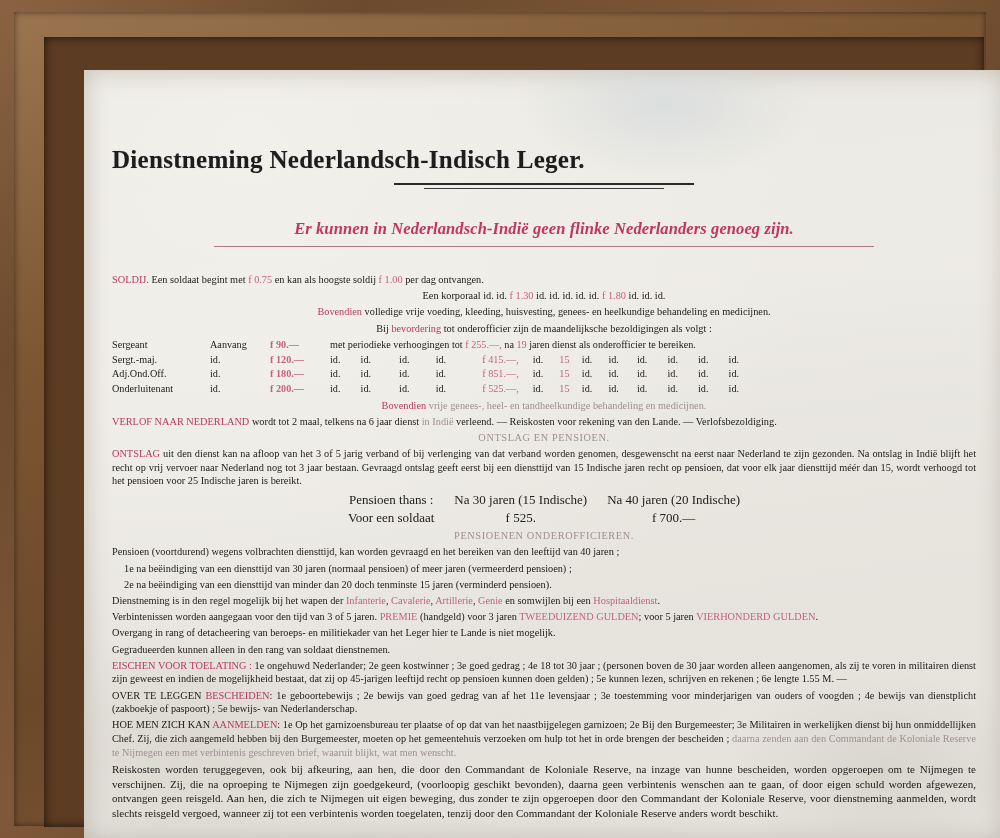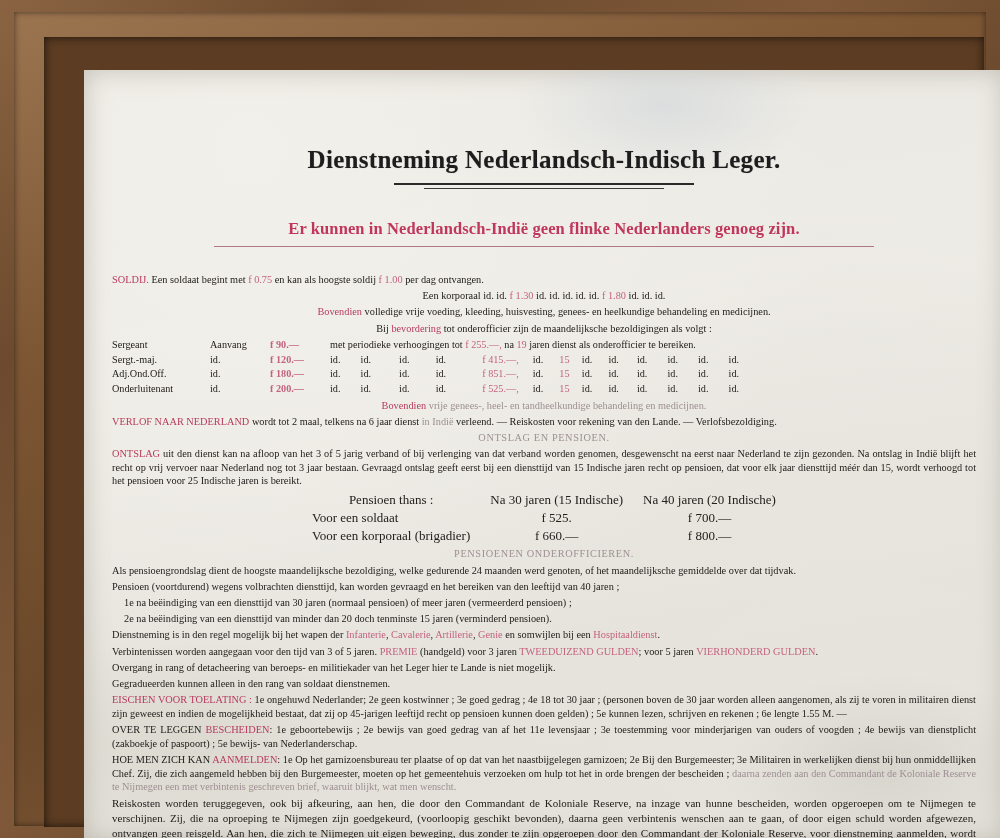--- a/index.html
+++ b/index.html
@@ -61,21 +61,21 @@
 
   .content {
     position: relative;
     padding: 0 28px;
     box-sizing: border-box;
     width: 100%;
   }
 
   
   .title {
-    text-align: center;
+    text-align: left;
     font-size: 25px;
     font-weight: bold;
     color: #1d1d1d;
     letter-spacing: .3px;
     margin-top: 76px;
     text-shadow: 0 0 1px rgba(0,0,0,.25);
   }
   .rule-group {
     margin: 9px auto 0;
     width: 300px;
@@ -83,20 +83,21 @@
   .rule-group .r1 { height: 2px; background: #2a2a2a; margin: 0 auto 3px; width: 300px; }
   .rule-group .r2 { height: 1px; background: #3a3a3a; margin: 0 auto; width: 240px; }
 
   .subtitle {
     text-align: center;
     font-size: 16.5px;
     font-weight: bold;
     color: #c0365c;
     margin-top: 30px;
     letter-spacing: .1px;
+    font-style: italic;
   }
   .sub-rule {
     width: 660px;
     height: 1px;
     background: #9d4f67;
     margin: 7px auto 0;
     opacity: .75;
   }
 
   
@@ -295,31 +296,25 @@
                   <tr>
                 <td class="pens-h">Pensioen thans :</td>
                 <td class="pens-h">Na 30 jaren (15 Indische)</td>
                 <td class="pens-h">Na 40 jaren (20 Indische)</td>
               </tr>
               <tr>
                 <td>Voor een soldaat</td>
                 <td class="pens-h">f 525.</td>
                 <td class="pens-h">f 700.—</td>
               </tr>
-              <tr>
-                <td>Voor een korporaal (brigadier)</td>
-                <td class="pens-h">f 660.—</td>
-                <td class="pens-h">f 800.—</td>
-              </tr>
             </tbody>
               </table>
 
             <p class="section-head fade">PENSIOENEN ONDEROFFICIEREN.</p>
 
-            <p>Als pensioengrondslag dient de hoogste maandelijksche bezoldiging, welke gedurende 24 maanden werd genoten, of het maandelijksche gemiddelde over dat tijdvak.</p>
             <p>Pensioen (voortdurend) wegens volbrachten diensttijd, kan worden gevraagd en het bereiken van den leeftijd van 40 jaren ;</p>
             <p class="indent">1e na beëindiging van een diensttijd van 30 jaren (normaal pensioen) of meer jaren (vermeerderd pensioen) ;</p>
             <p class="indent">2e na beëindiging van een diensttijd van minder dan 20 doch tenminste 15 jaren (verminderd pensioen).</p>
 
             <p>
               <span>Dienstneming is in den regel mogelijk bij het wapen der</span>
               <span class="pink">Infanterie</span>,
               <span class="pink">Cavalerie</span>,
               <span class="pink">Artillerie</span>,
               <span class="pink">Genie</span>

